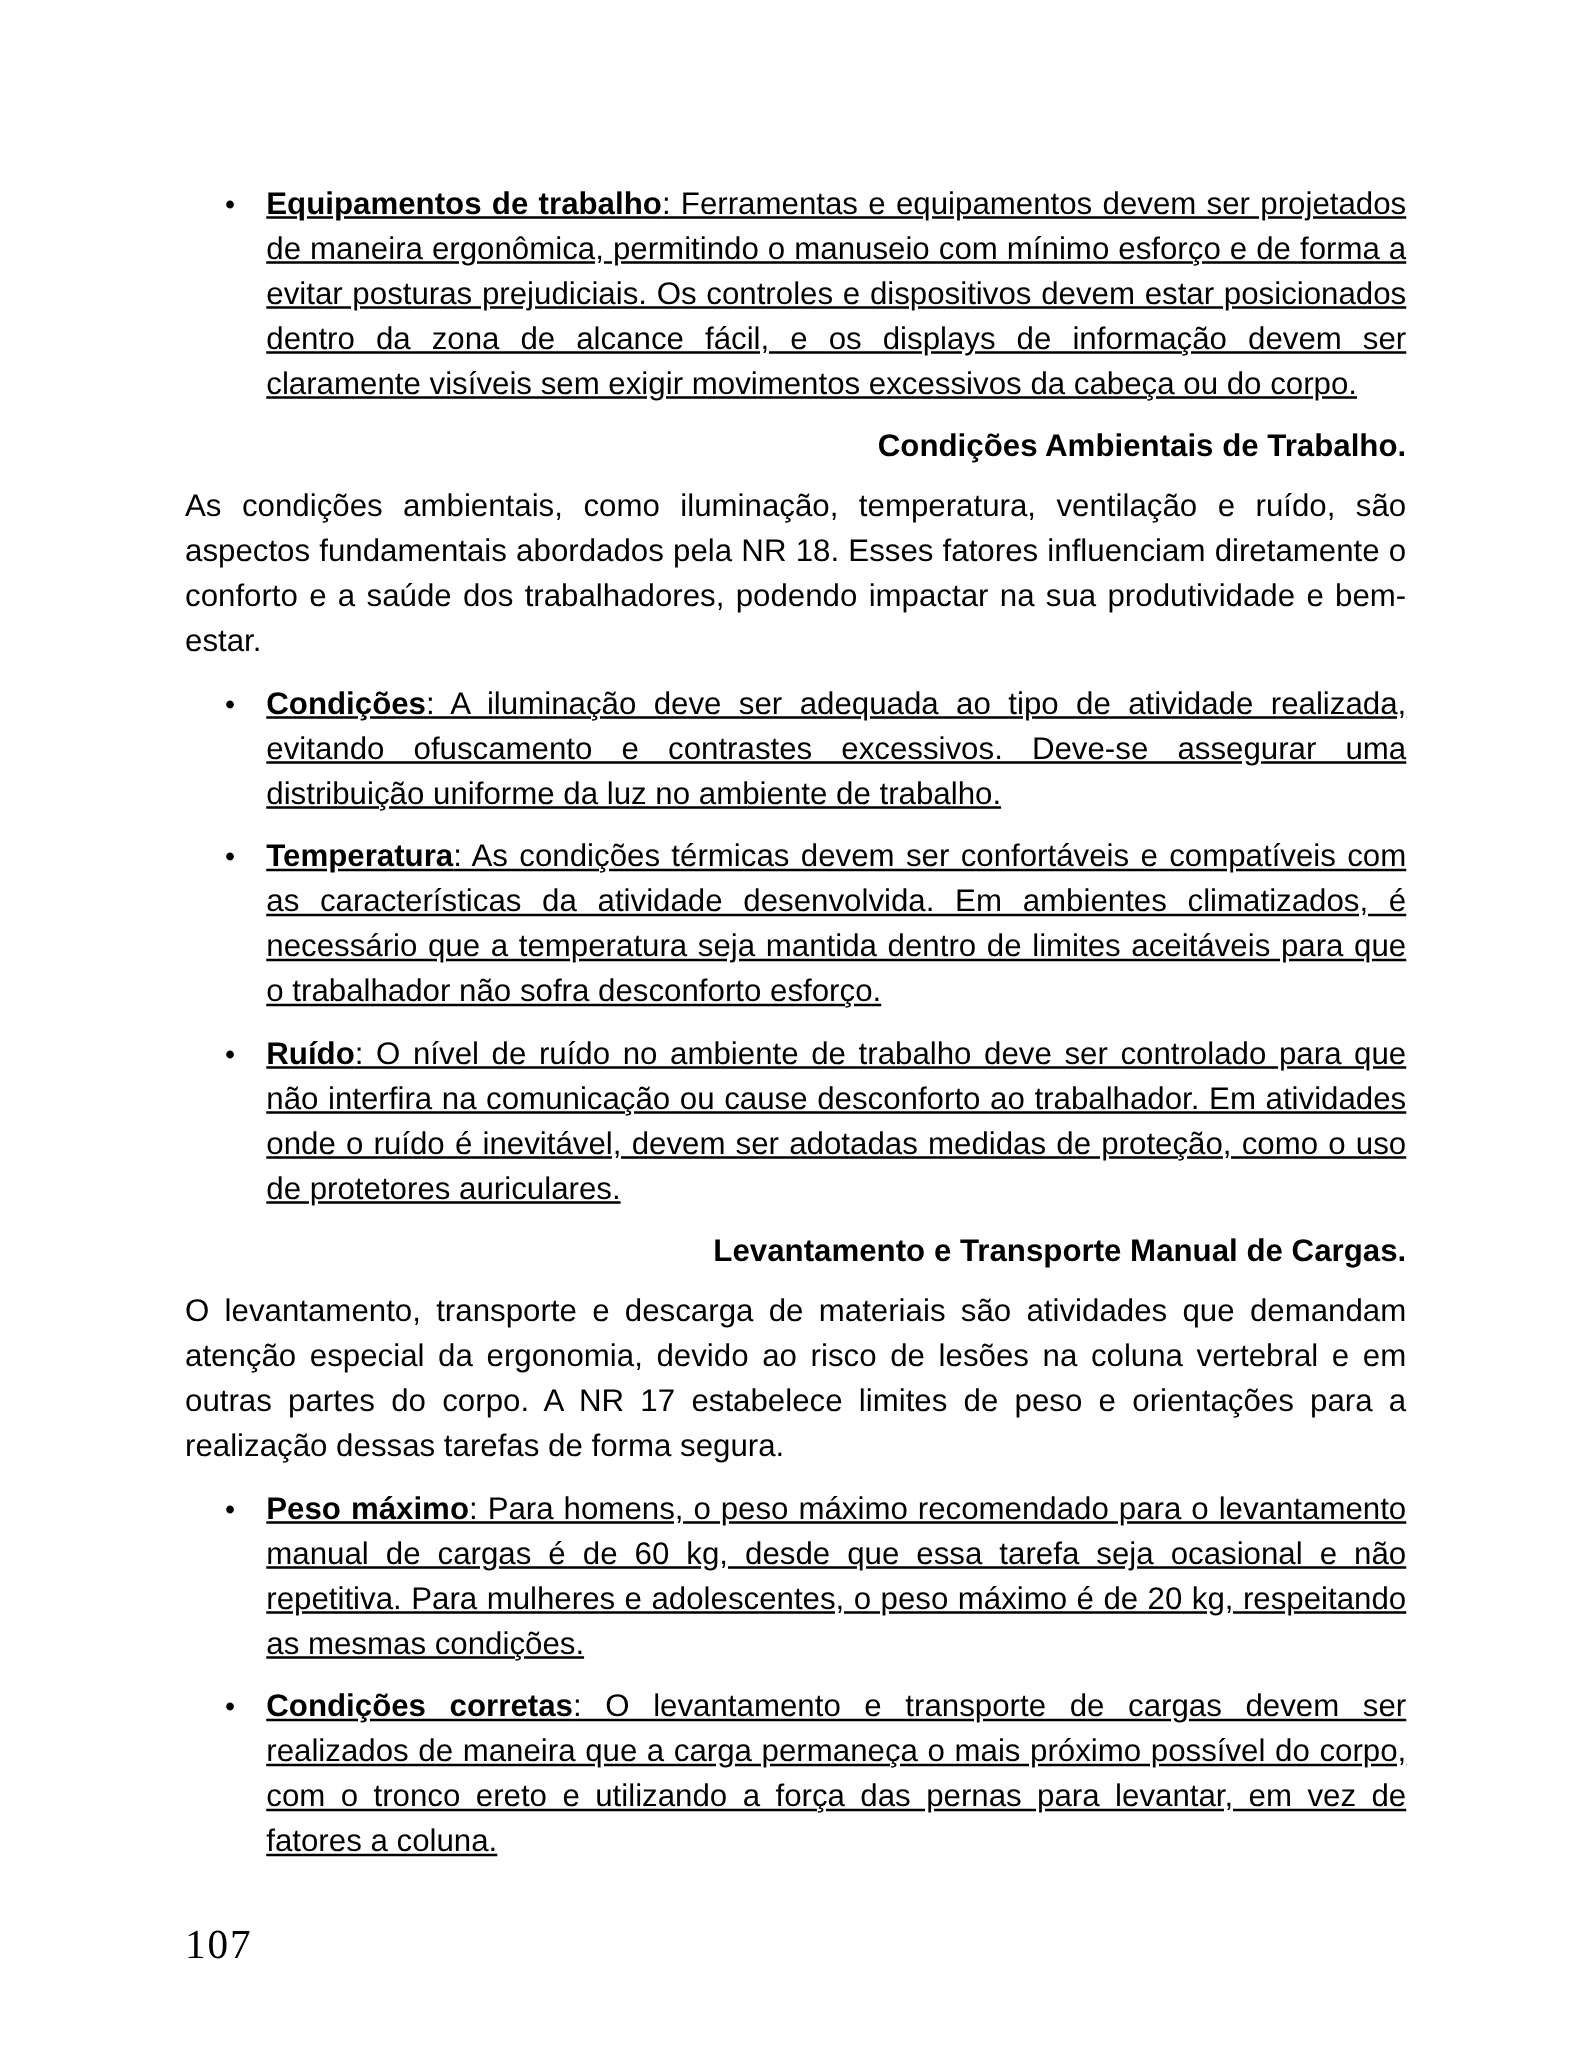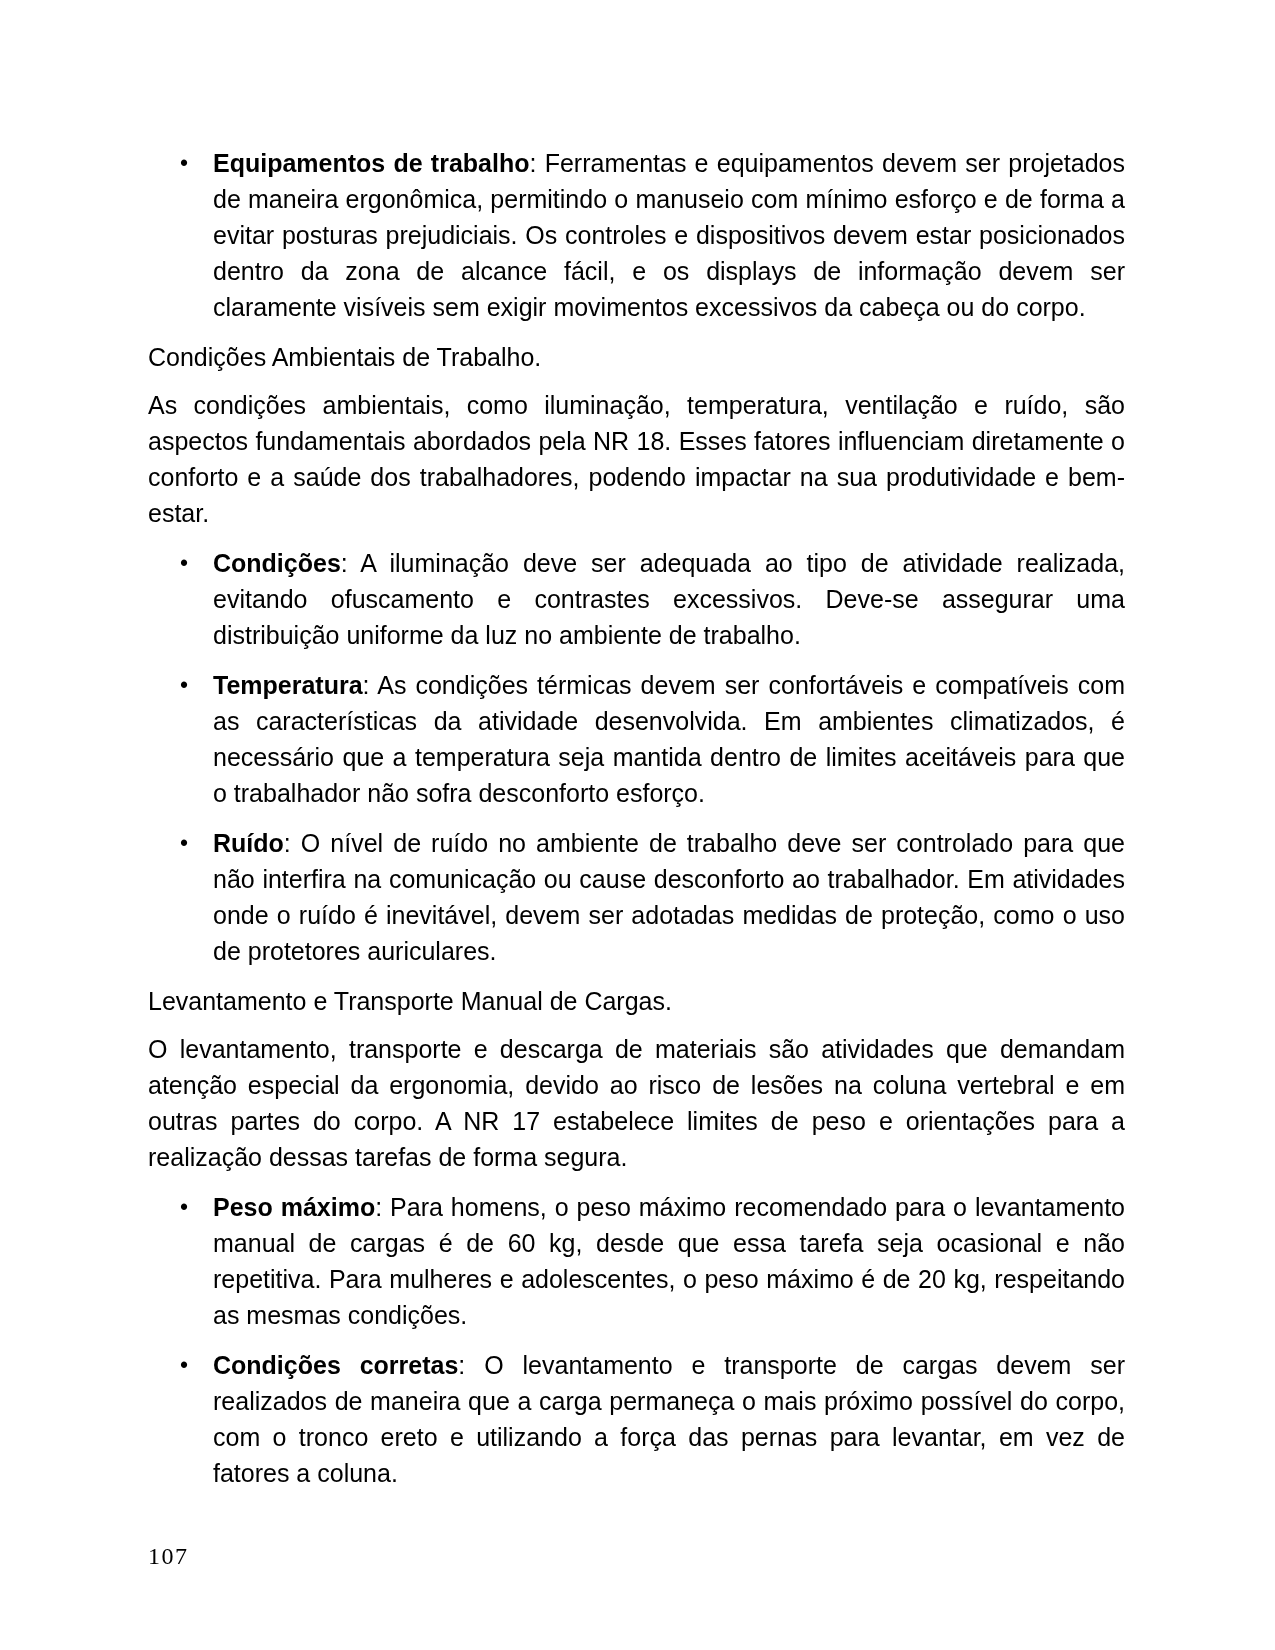--- a/index.html
+++ b/index.html
@@ -21,50 +21,51 @@
     overflow: hidden;
   }
   .content {
     width: 977px;
   }
   .para {
     text-align: justify;
     margin: 12px 0;
   }
   .heading {
-    font-weight: normal;
+    font-weight: bold;
     font-size: 25px;
     line-height: 36px;
     margin: 14px 0 12px 0;
-    text-align: left;
+    text-align: right;
   }
   .bullet-item {
     display: flex;
     margin: 14px 0;
     padding-left: 32px;
   }
   .bullet-marker {
     flex: none;
     width: 33px;
     font-size: 23px;
     line-height: 36px;
   }
   .bullet-body {
     flex: 1;
     text-align: justify;
+    text-decoration: underline;
   }
   .bold-label {
     font-weight: bold;
   }
   .page-number {
     position: absolute;
     left: 148px;
     top: 1538px;
     font-family: "Liberation Serif", "DejaVu Serif", serif;
-    font-size: 24px;
+    font-size: 33px;
     letter-spacing: 1.5px;
   }
   .first-block { margin-top: 0; }
 </style>
 </head>
 <body>
 
 <div class="page">
   <div class="content">
 

